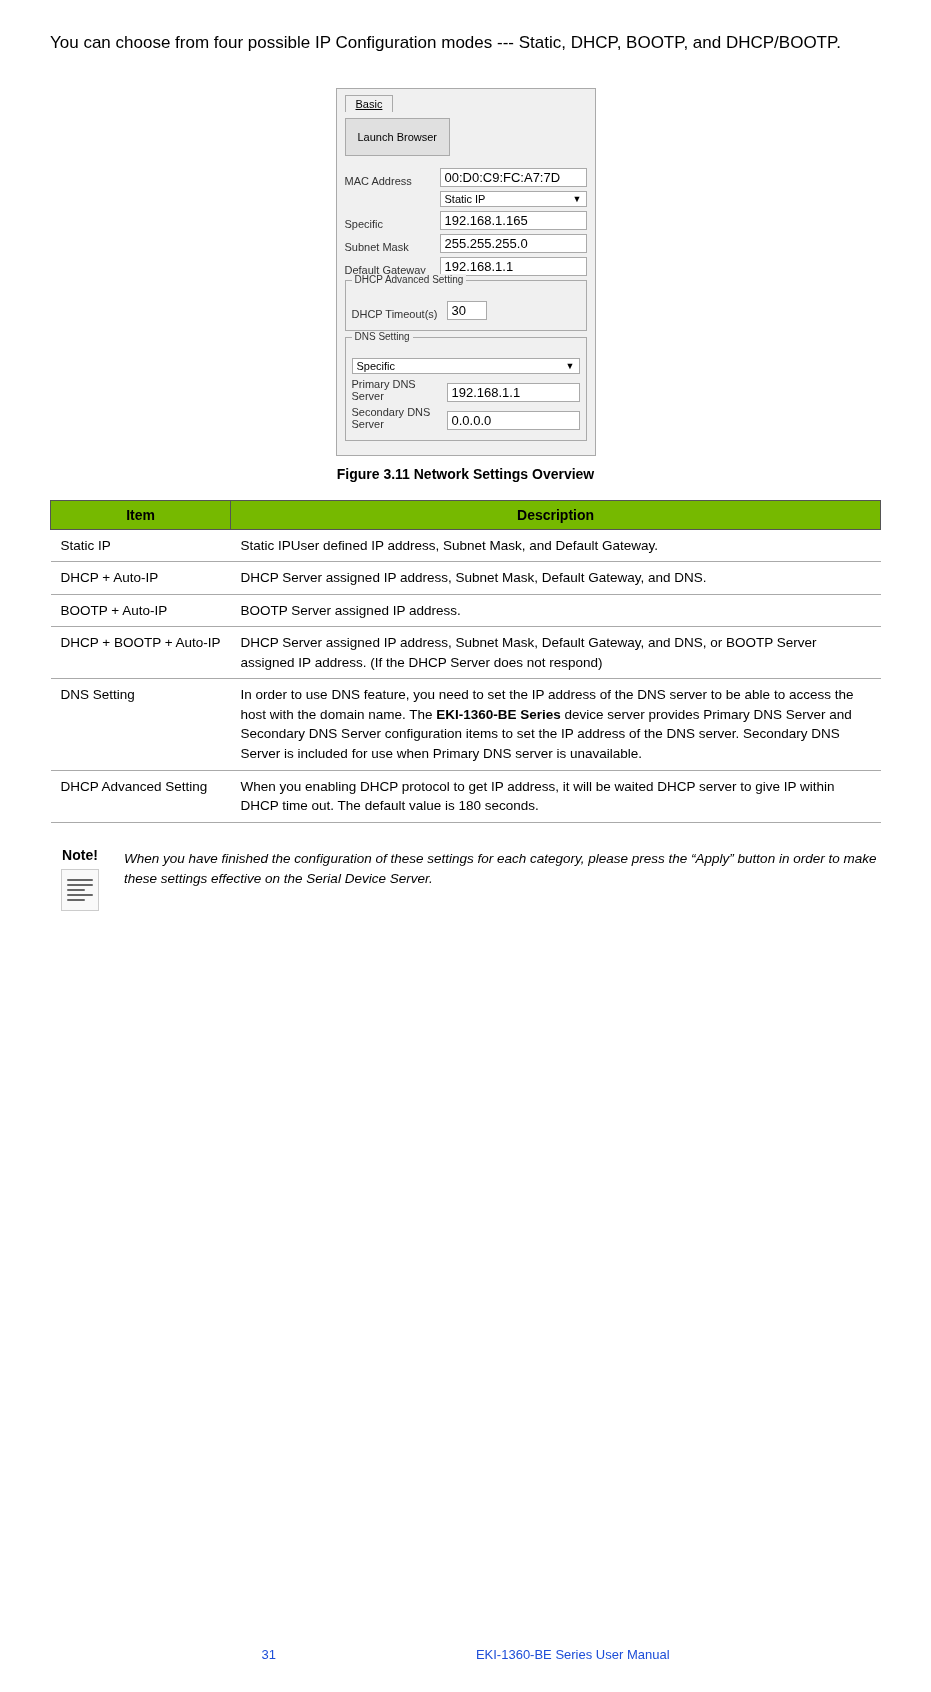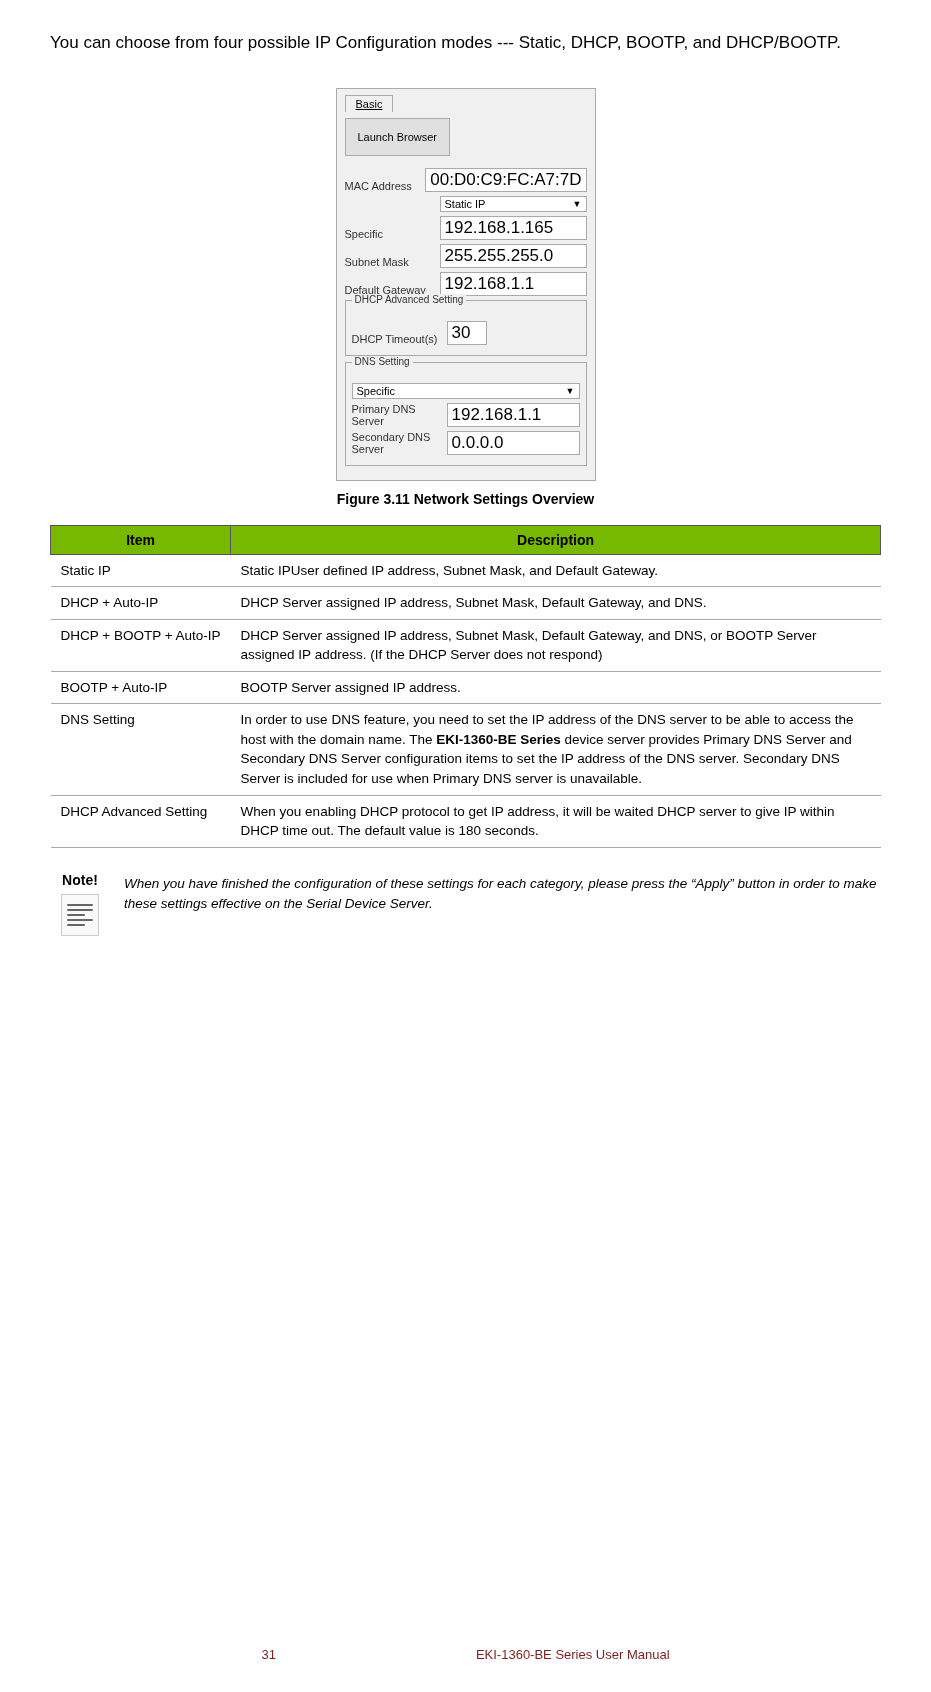--- a/index.html
+++ b/index.html
@@ -71,21 +71,21 @@
     .ns-label {
       width: 95px;
       font-size: 11px;
       color: #333;
     }
 
     .ns-value {
       background: #fff;
       border: 1px solid #aaa;
       padding: 1px 4px;
-      font-size: 17px;
+      font-size: 13px;
       flex: 1;
     }
 
     .ns-select {
       background: #fff;
       border: 1px solid #aaa;
       padding: 1px 4px;
       font-size: 11px;
       flex: 1;
       display: flex;
@@ -223,21 +223,21 @@
     
     .page-footer {
       position: absolute;
       bottom: 30px;
       left: 0;
       right: 0;
       display: flex;
       justify-content: center;
       gap: 200px;
       font-size: 13px;
-      color: #7f1d1d;
+      color: #1d4ed8;
     }
   </style>
 </head>
 <body>
 
 <p class="intro-text">You can choose from four possible IP Configuration modes --- Static, DHCP, BOOTP, and DHCP/BOOTP.</p>
 
 <div class="figure-container">
   <div class="network-settings-box">
 
@@ -324,26 +324,26 @@
   <tbody id="table-body">
   <tr>
         <td>Static IP</td>
         <td>Static IPUser defined IP address, Subnet Mask, and Default Gateway.</td>
       </tr>
       <tr>
         <td>DHCP + Auto-IP</td>
         <td>DHCP Server assigned IP address, Subnet Mask, Default Gateway, and DNS.</td>
       </tr>
       <tr>
+        <td>BOOTP + Auto-IP</td>
+        <td>BOOTP Server assigned IP address.</td>
+      </tr>
+      <tr>
         <td>DHCP + BOOTP + Auto-IP</td>
         <td>DHCP Server assigned IP address, Subnet Mask, Default Gateway, and DNS, or BOOTP Server assigned IP address. (If the DHCP Server does not respond)</td>
-      </tr>
-      <tr>
-        <td>BOOTP + Auto-IP</td>
-        <td>BOOTP Server assigned IP address.</td>
       </tr>
       <tr>
         <td>DNS Setting</td>
         <td>In order to use DNS feature, you need to set the IP address of the DNS server to be able to access the host with the domain name. The <strong>EKI-1360-BE Series</strong> device server provides Primary DNS Server and Secondary DNS Server configuration items to set the IP address of the DNS server. Secondary DNS Server is included for use when Primary DNS server is unavailable.</td>
       </tr>
       <tr>
         <td>DHCP Advanced Setting</td>
         <td>When you enabling DHCP protocol to get IP address, it will be waited DHCP server to give IP within DHCP time out. The default value is 180 seconds.</td>
       </tr>
     </tbody>

